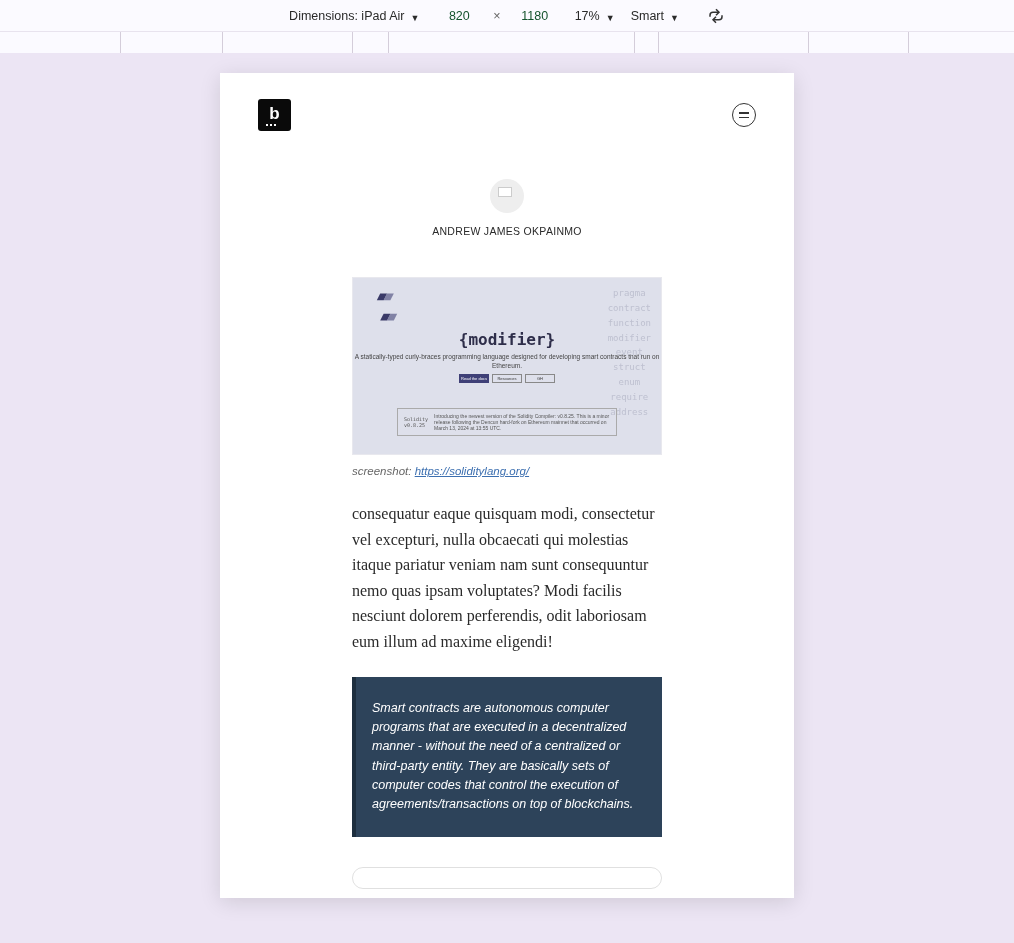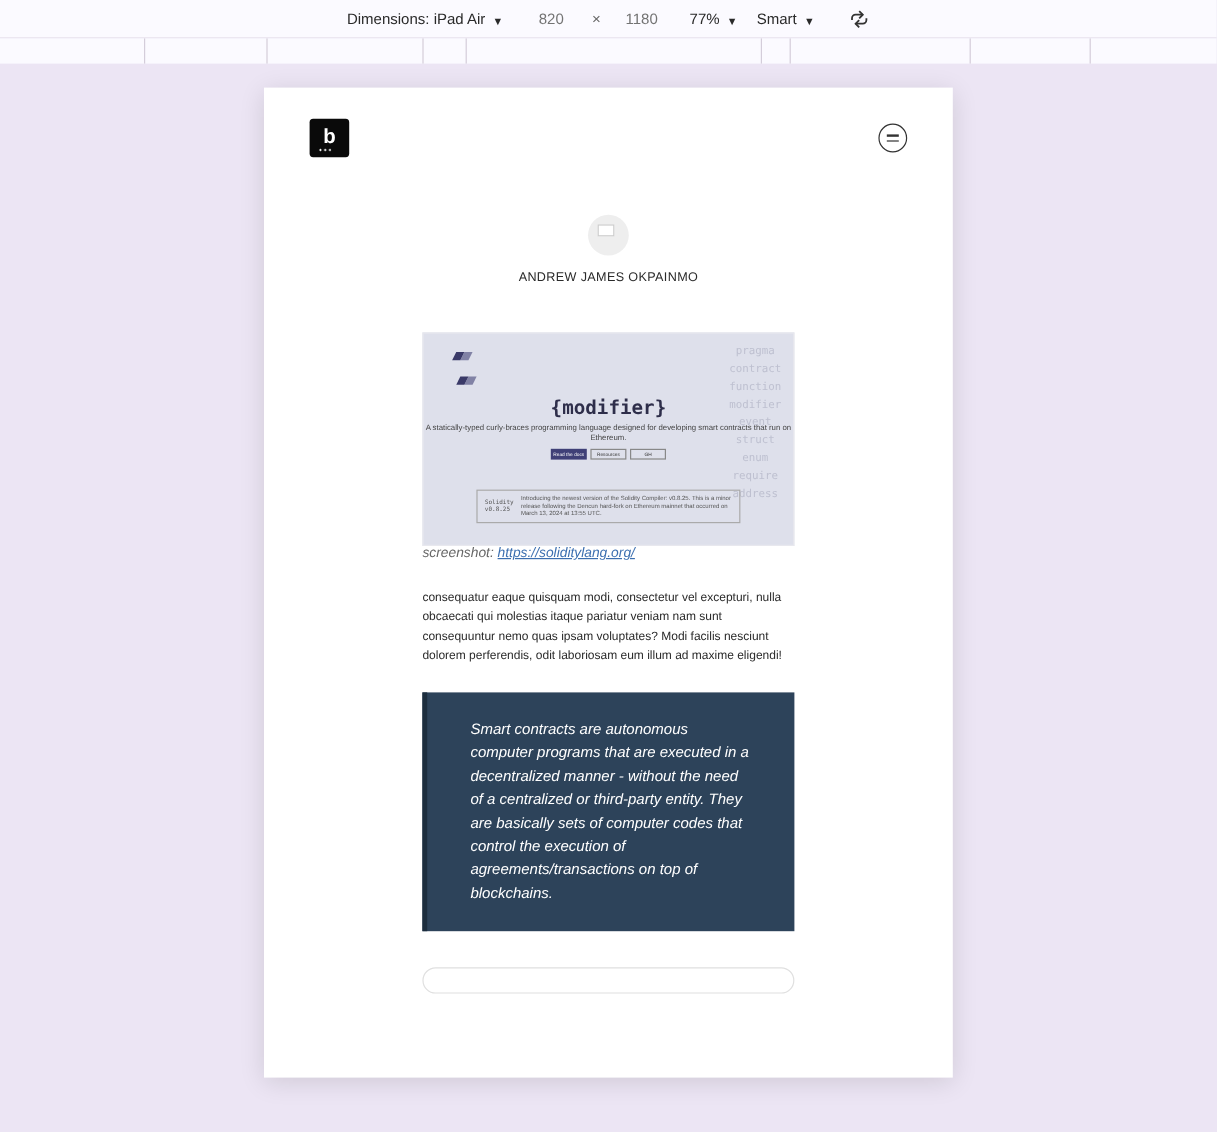--- a/index.html
+++ b/index.html
@@ -30,21 +30,21 @@
     }
     .devtools-dropdown {
       cursor: pointer;
     }
     .devtools-dim-input {
       width: 48px;
       text-align: center;
       border: none;
       background: transparent;
       font-size: 12.5px;
-      color: #737373;
+      color: #14532d;
     }
     .dim-separator {
       margin: 0 6px;
       color: #666;
     }
     .rotate-icon {
       margin-left: 12px;
       cursor: pointer;
       display: flex;
       align-items: center;
@@ -259,34 +259,35 @@
       font-family: monospace;
       font-size: 9px;
       line-height: 1.65;
       color: #bec0d0;
       text-align: center;
     }
     .caption {
       font-size: 11.5px;
       font-style: italic;
       color: #666;
-      margin-top: 0;
+      margin-top: 10px;
     }
     .caption a { color: #3c6fb0; }
     .paragraph {
-      font-size: 10px;
+      font-size: 16px;
       color: #2a2a2a;
       line-height: 1.6;
       margin-top: 24px;
+      font-family: Liberation Serif, serif;
     }
     .quote-block {
       margin-top: 22px;
       background: #2d435a;
       border-left: 4px solid #1d2e3e;
-      padding: 22px 36px;
+      padding: 22px 16px;
       color: #fff;
       font-style: italic;
       font-size: 12.5px;
       line-height: 1.55;
       font-weight: 500;
     }
     .tweet-embed {
       margin-top: 30px;
       border: 1px solid #e0e0e0;
       border-radius: 12px;
@@ -307,21 +308,21 @@
   <div class="devtools-item devtools-dropdown">
     <span>Dimensions: iPad Air</span>
     <span class="chevron">▼</span>
   </div>
   <div class="devtools-item">
     <input class="devtools-dim-input" value="820" style="">
     <span class="dim-separator">×</span>
     <input class="devtools-dim-input" value="1180" style="">
   </div>
   <div class="devtools-item devtools-dropdown">
-    <span>77%</span>
+    <span>17%</span>
     <span class="chevron">▼</span>
   </div>
   <div class="devtools-item devtools-dropdown">
     <span>Smart</span>
     <span class="chevron">▼</span>
   </div>
   <div class="rotate-icon">
     <svg width="18" height="18" viewBox="0 0 24 24" fill="none" stroke="#333" stroke-width="2">
       <path d="M12 3 L16 7 L12 11"></path>
       <path d="M16 7 H8 a4 4 0 0 0 -4 4 v2"></path>

